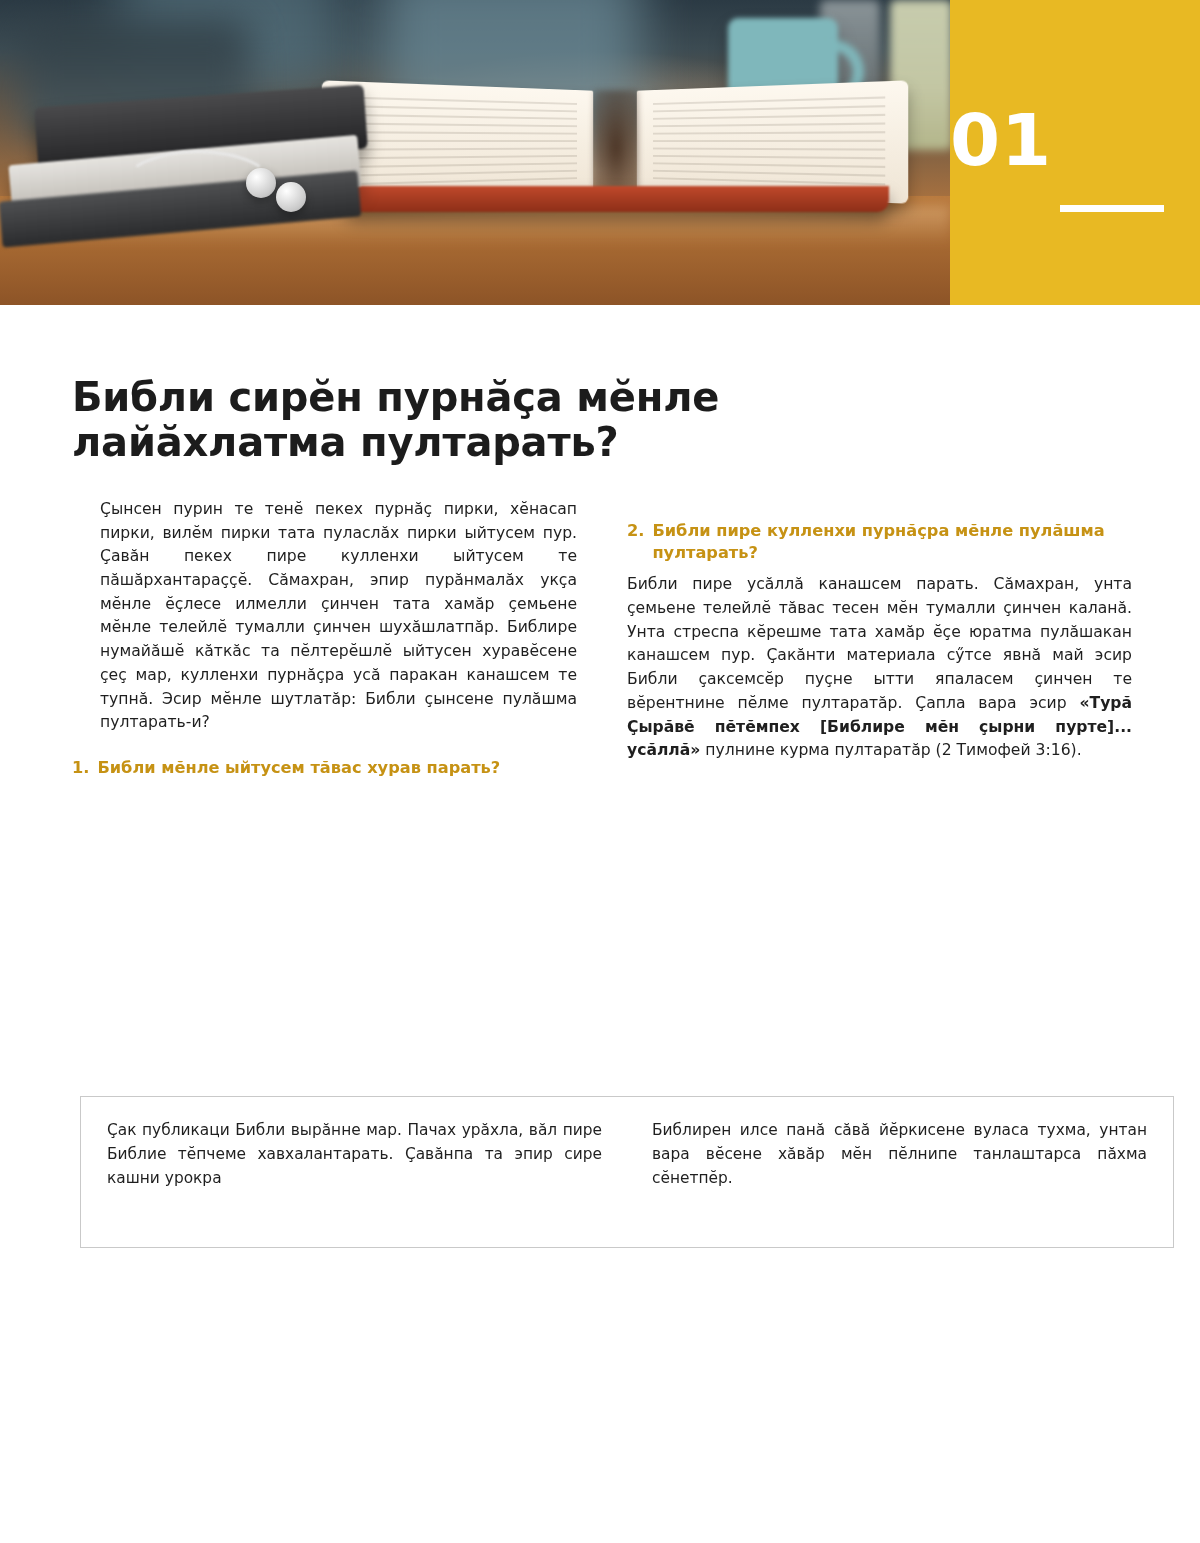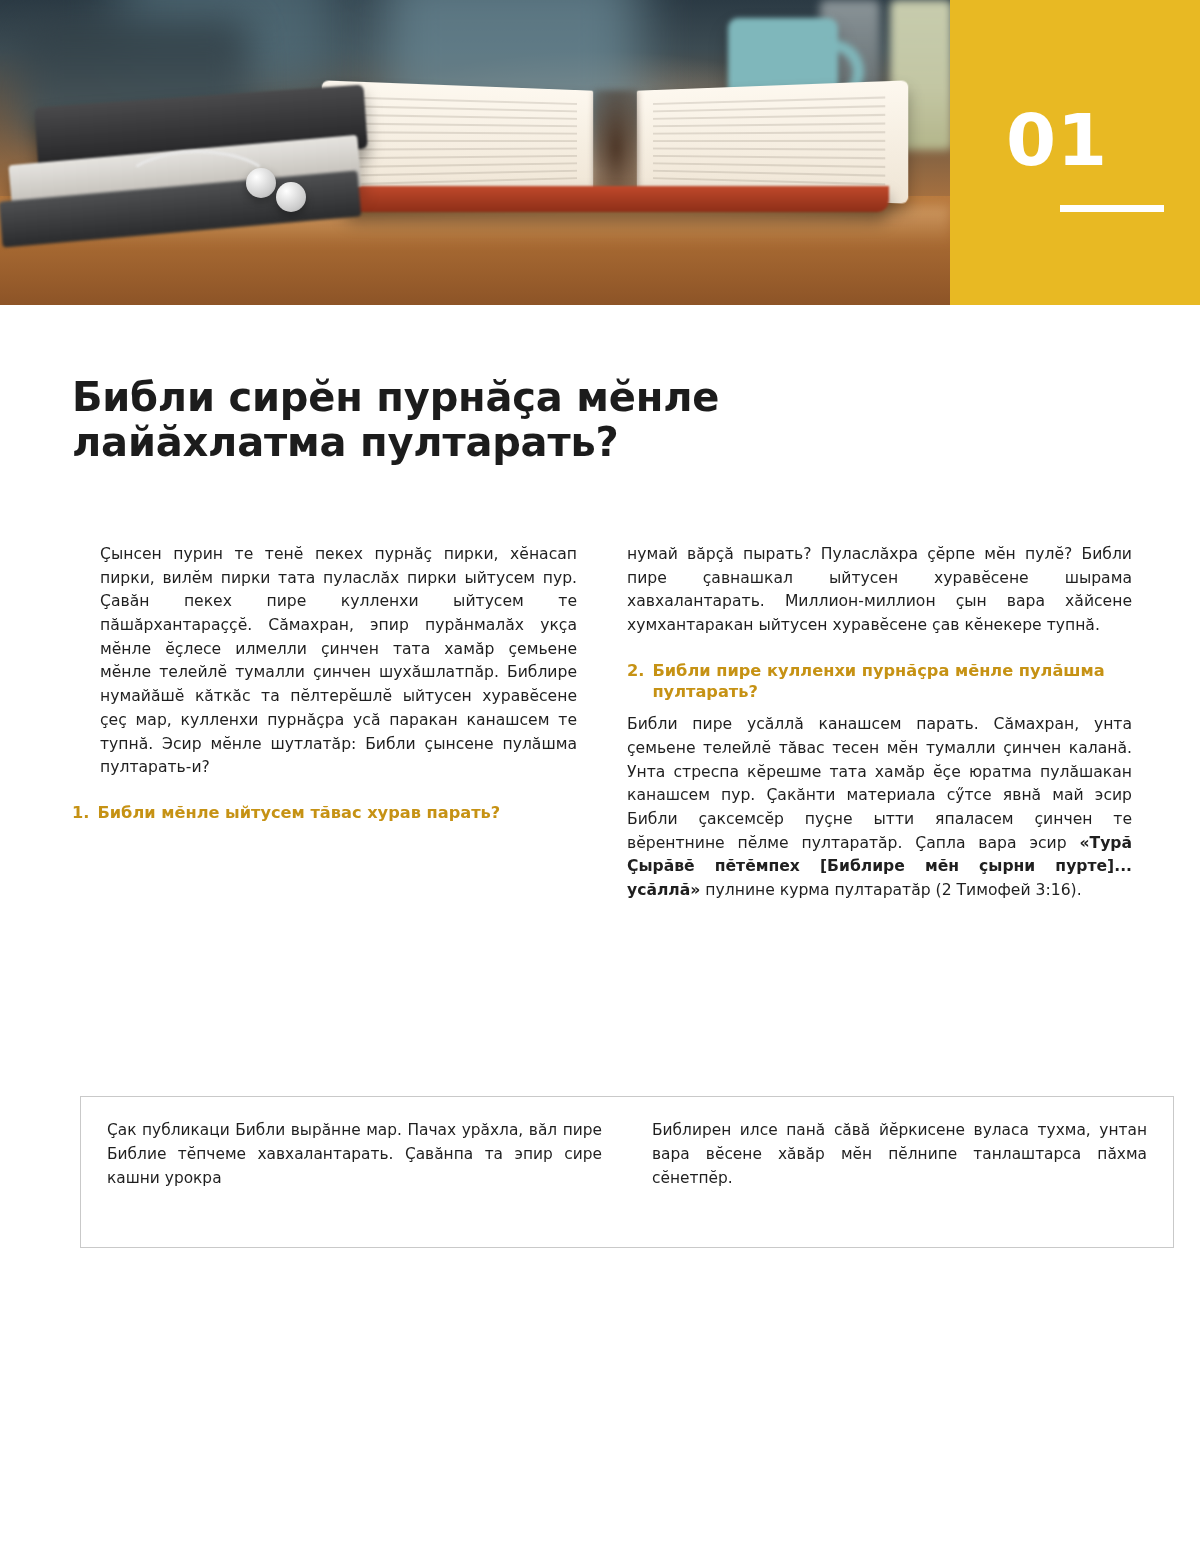--- a/index.html
+++ b/index.html
@@ -195,21 +195,21 @@
   .number-block {
     position: absolute;
     left: 950px; top: 0;
     width: 250px; height: 305px;
     background: #e8b923;
   }
   .number-block .num {
     position: absolute;
     left: 0; right: 36px;
     top: 104px;
-    text-align: center;
+    text-align: left;
     color: #ffffff;
     font-size: 72px;
     font-weight: 700;
     letter-spacing: 1px;
     line-height: 1;
   }
   .number-block .rule {
     position: absolute;
     right: 36px;
     top: 205px;
@@ -232,21 +232,20 @@
   }
 
   
   .columns {
     position: absolute;
     left: 72px;
     top: 498px;
     width: 1060px;
     display: flex;
     gap: 50px;
-    margin-top: 45px;
   }
   .col {
     width: 505px;
   }
   p.body {
     margin: 0 0 0 0;
     font-size: 15.6px;
     line-height: 1.52;
     text-align: justify;
     color: #1f1f1f;
@@ -337,21 +336,20 @@
       <p class="body indent">Çынсен пурин те тенĕ пекех пурнăç пирки, хĕнасап пирки, вилĕм пирки тата пуласлăх пирки ыйтусем пур. Çавăн пекех пире кулленхи ыйтусем те пăшăрхантараççĕ. Сăмахран, эпир пурăнмалăх укçа мĕнле ĕçлесе илмелли çинчен тата хамăр çемьене мĕнле телейлĕ тумалли çинчен шухăшлатпăр. Библире нумайăшĕ кăткăс та пĕлтерĕшлĕ ыйтусен хуравĕсене çеç мар, кулленхи пурнăçра усă паракан канашсем те тупнă. Эсир мĕнле шутлатăр: Библи çынсене пулăшма пултарать-и?</p>
 
       <div class="qhead">
         <span class="qnum">1.</span>
         <span class="qtext">Библи мĕнле ыйтусем тăвас хурав парать?</span>
       </div>
 
     </div>
 
     <div class="col">
-      <p class="body">нумай вăрçă пырать? Пуласлăхра çĕрпе мĕн пулĕ? Библи пире çавнашкал ыйтусен хуравĕсене шырама хавхалантарать. Миллион-миллион çын вара хăйсене хумхантаракан ыйтусен хуравĕсене çав кĕнекере тупнă.</p>
 
       <div class="qhead">
         <span class="qnum">2.</span>
         <span class="qtext">Библи пире кулленхи пурнăçра мĕнле пулăшма пултарать?</span>
       </div>
 
       <p class="body"><span>Библи пире усăллă канашсем парать. Сăмахран, унта çемьене телейлĕ тăвас тесен мĕн тумалли çинчен каланă. Унта стреспа кĕрешме тата хамăр ĕçе юратма пулăшакан канашсем пур. Çакăнти материала сӳтсе явнă май эсир Библи çаксемсĕр пуçне ытти япаласем çинчен те вĕрентнине пĕлме пултаратăр. Çапла вара эсир </span><b>«Турă Çырăвĕ пĕтĕмпех [Библире мĕн çырни пурте]... усăллă»</b><span> пулнине курма пултаратăр (2 Тимофей 3:16).</span></p>
     </div>
   </div>
 

